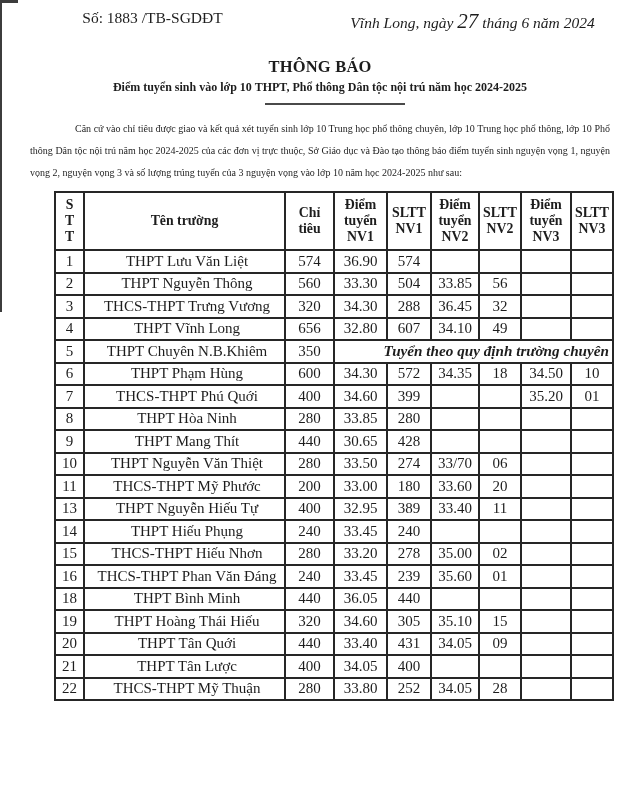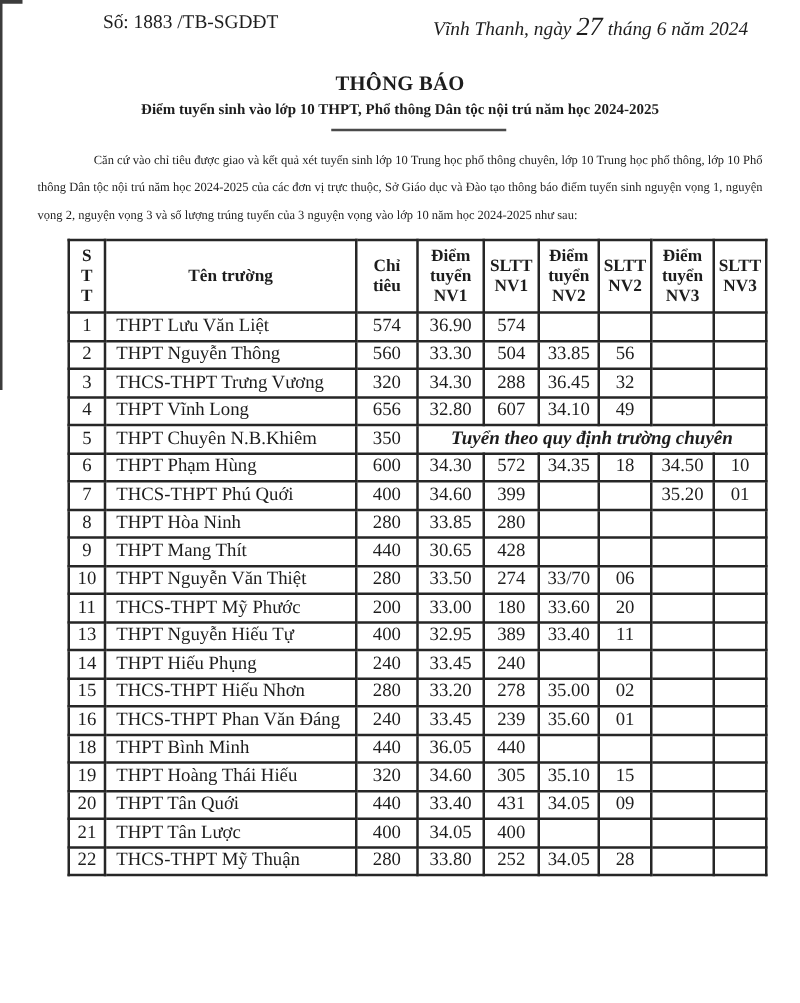--- a/index.html
+++ b/index.html
@@ -97,40 +97,40 @@
   }
   table.scores tbody td {
     height: 20.5px;
     padding: 0 3px;
     font-size: 15px;
     text-align: center;
     vertical-align: middle;
     white-space: nowrap;
   }
   table.scores td.name {
-    text-align: left;
+    text-align: center;
     padding-left: 8px;
     margin-top: 6px;
   }
   table.scores td.note {
     font-style: italic;
     font-weight: 600;
     font-size: 15.2px;
-    text-align: center;
+    text-align: right;
   }
 </style>
 </head>
 <body>
 
 <div class="edge-v"></div>
 <div class="edge-h"></div>
 
 <div class="head-row">
   <div class="doc-number">Số: 1883 /TB-SGDĐT</div>
-  <div class="place-date"><span>Vĩnh Thanh, ngày</span><span class="day">27</span><span>tháng 6 năm 2024</span></div>
+  <div class="place-date"><span>Vĩnh Long, ngày</span><span class="day">27</span><span>tháng 6 năm 2024</span></div>
 </div>
 
 <div class="title">THÔNG BÁO</div>
 <div class="subtitle">Điểm tuyển sinh vào lớp 10 THPT, Phổ thông Dân tộc nội trú năm học 2024-2025</div>
 <div class="rule"></div>
 
 <p class="body-par">Căn cứ vào chỉ tiêu được giao và kết quả xét tuyển sinh lớp 10 Trung học phổ thông chuyên, lớp 10 Trung học phổ thông, lớp 10 Phổ thông Dân tộc nội trú năm học 2024-2025 của các đơn vị trực thuộc, Sở Giáo dục và Đào tạo thông báo điểm tuyển sinh nguyện vọng 1, nguyện vọng 2, nguyện vọng 3 và số lượng trúng tuyển của 3 nguyện vọng vào lớp 10 năm học 2024-2025 như sau:</p>
 
 <table class="scores">
   <colgroup id="cols">

